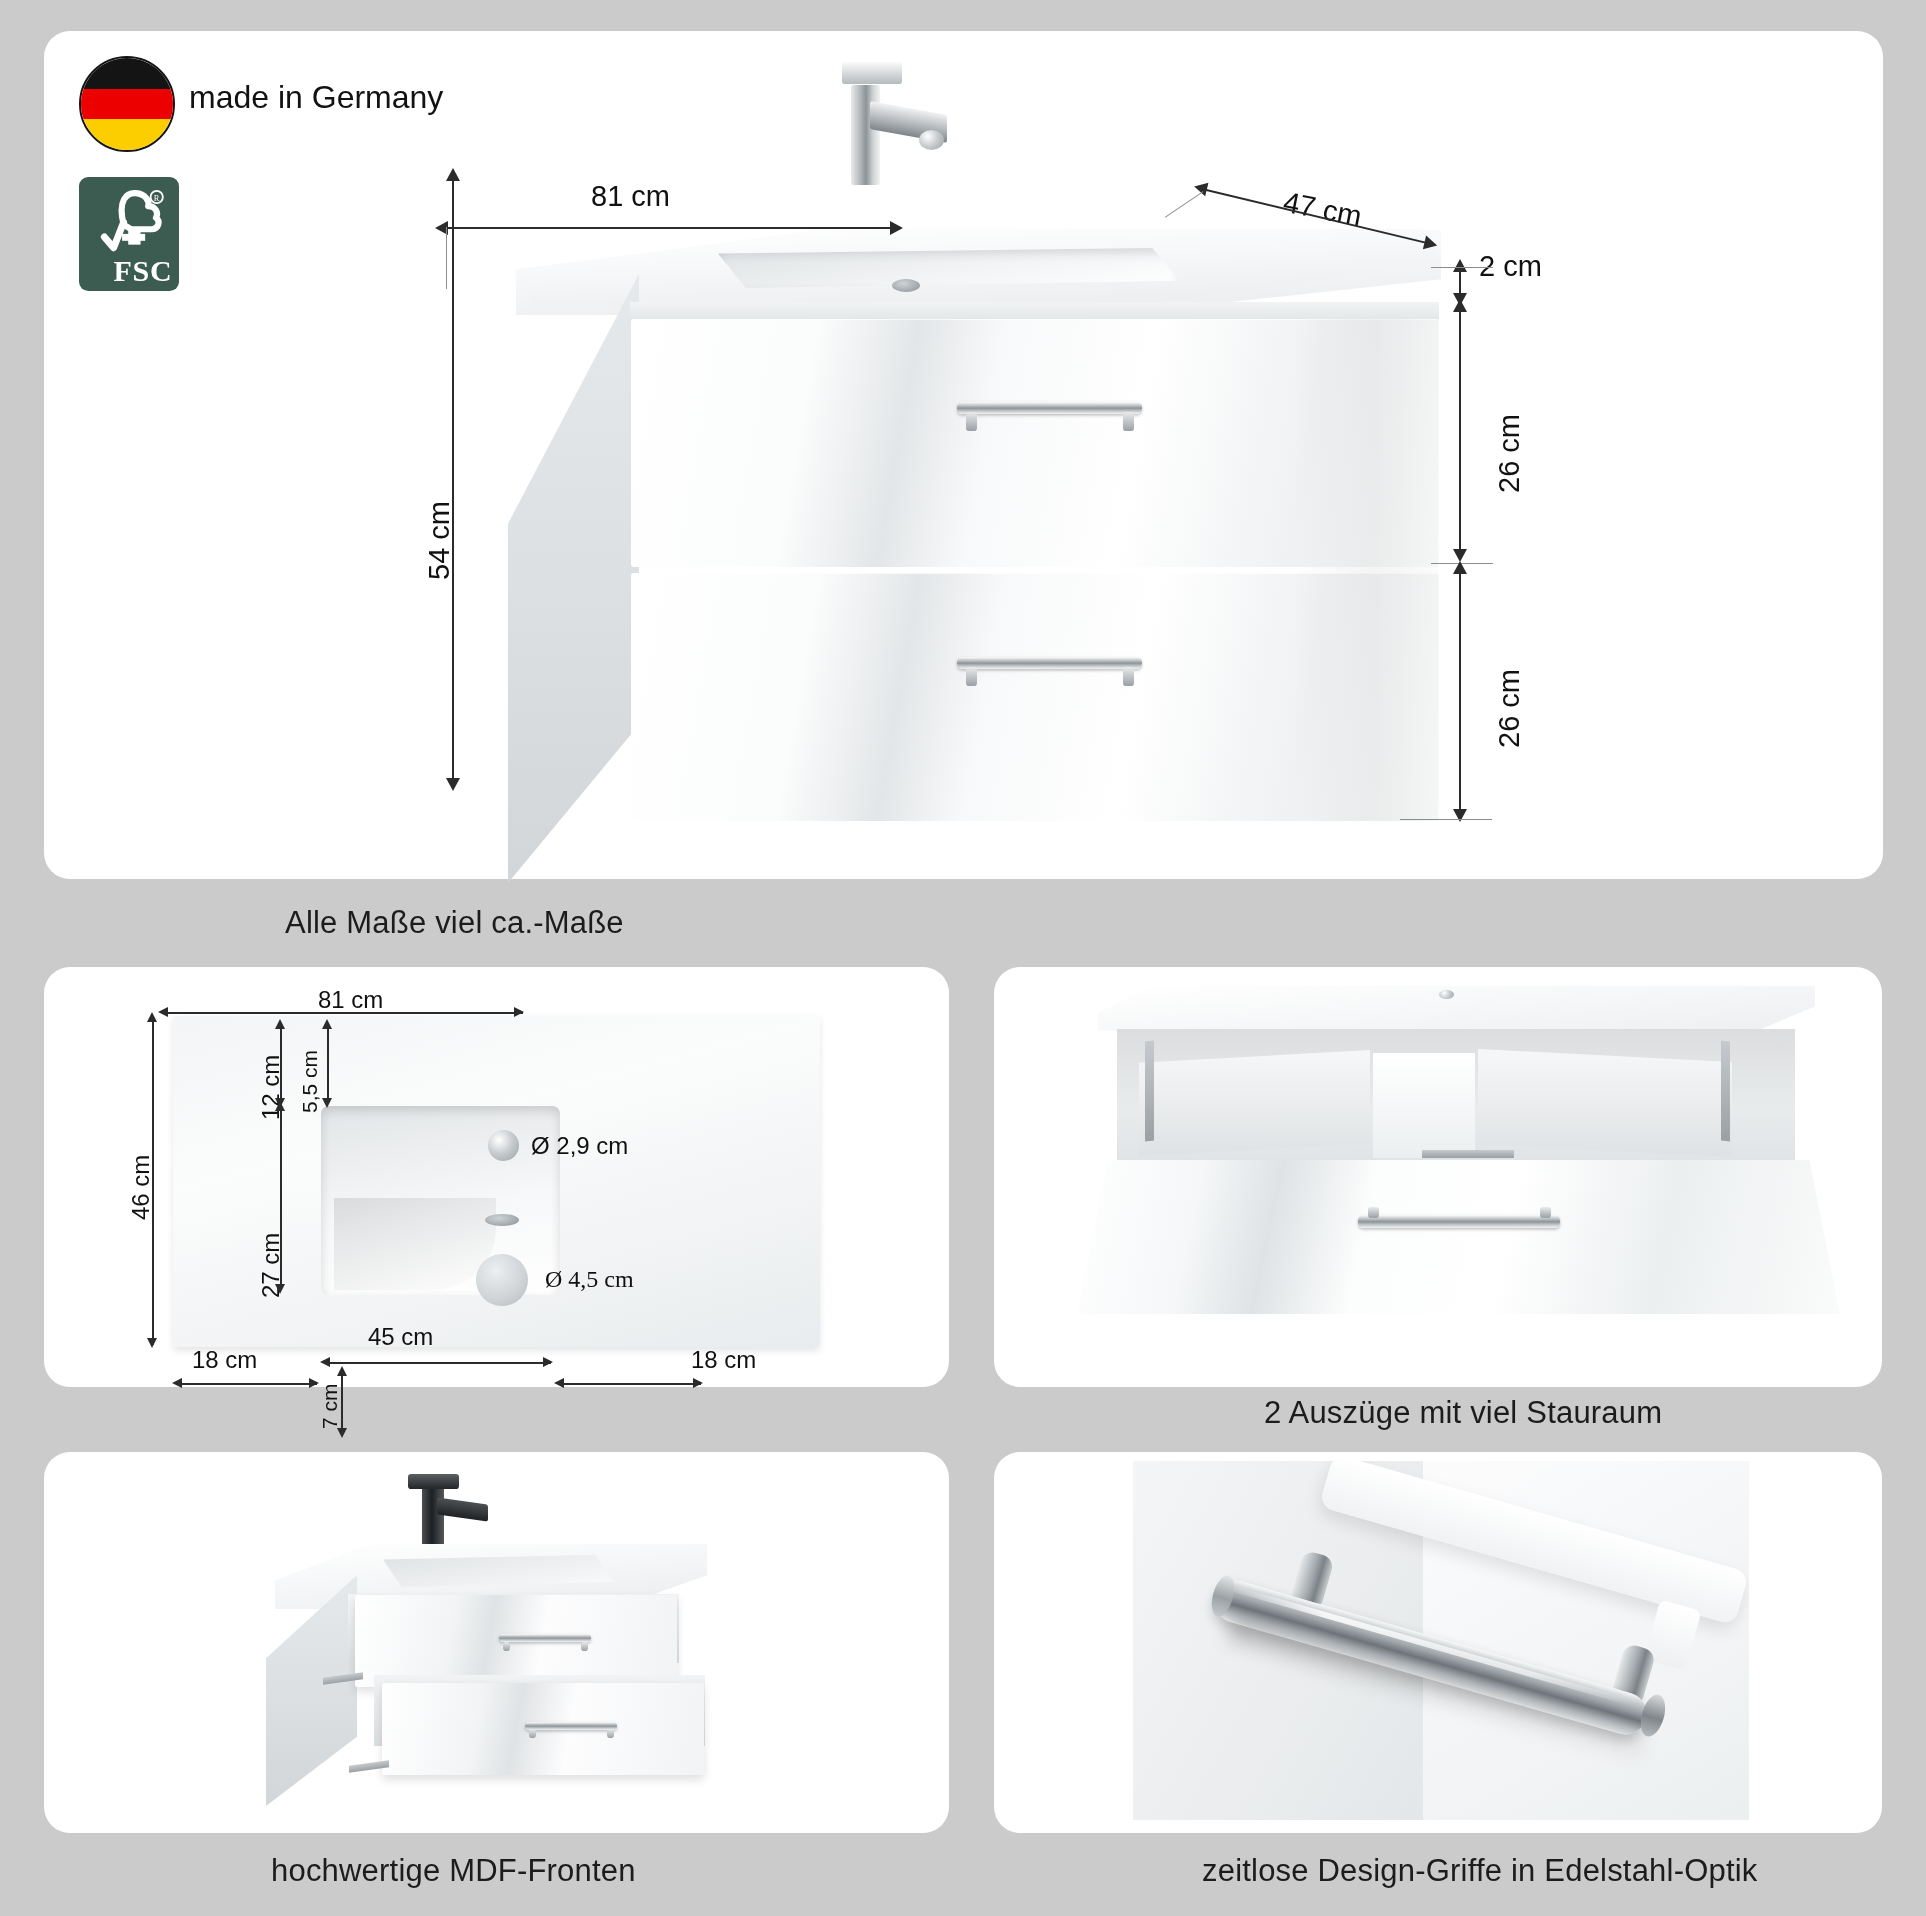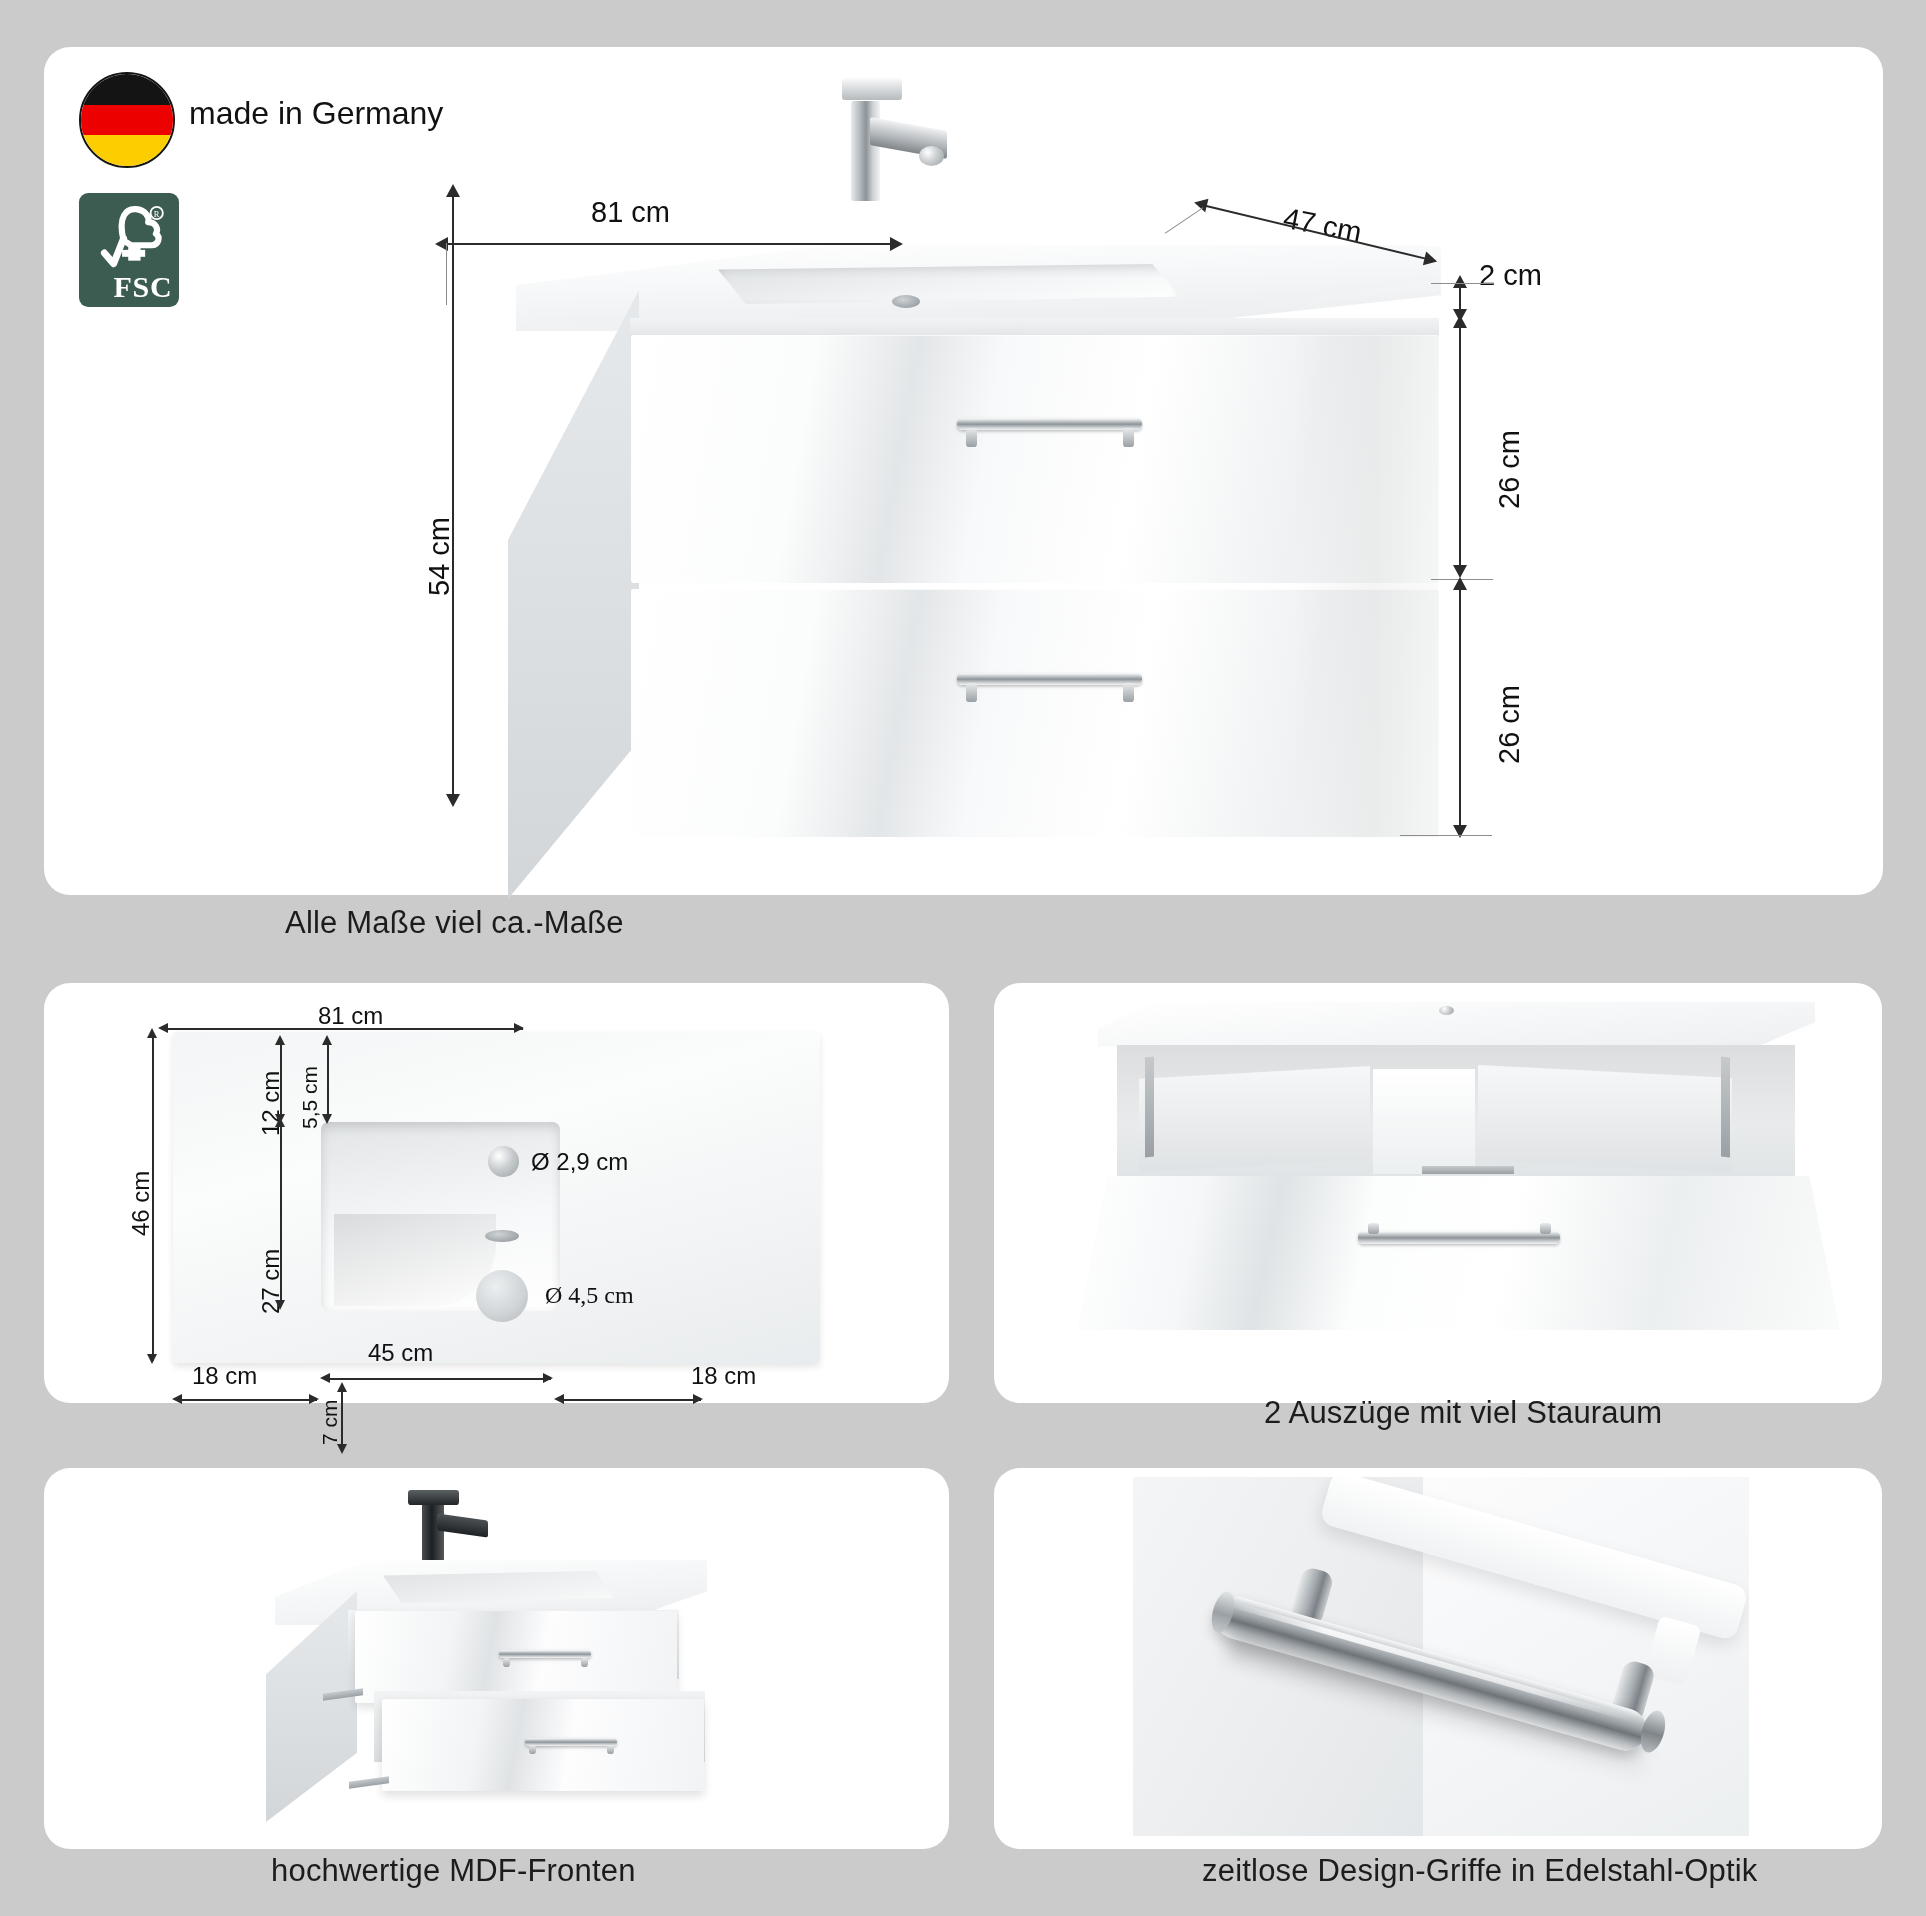--- a/index.html
+++ b/index.html
@@ -8,21 +8,20 @@
     background: #cbcbcb;
     font-family: "Liberation Sans", sans-serif;
     overflow: hidden;
   }
   #root { position: relative; width: 1926px; height: 1916px; }
 
   .panel {
     position: absolute;
     background: #ffffff;
     border-radius: 26px;
-    margin-top: 16px;
   }
 
   .caption {
     position: absolute;
     color: #1c1c1c;
     font-size: 31px;
     font-family: "Liberation Sans", sans-serif;
     letter-spacing: 0.2px;
     white-space: nowrap;
   }
@@ -256,21 +255,21 @@
     <div class="ext-line-v" style="left:402px; top:196px; height:62px;"></div>
 
     <div class="dim-label" style="left:1239px; top:162px; transform:rotate(11deg);">47 cm</div>
     <div class="diag-arrow" style="left:1154px; top:156px; width:247px; height:1.5px; transform:rotate(13.5deg);">
       <div class="shaft" style="width:234px;"></div>
       <div class="head" style="left:233px;"></div>
     </div>
     <div class="arr arr-left" style="left:1150px; top:150px; transform:rotate(13.5deg);"></div>
     <div class="ext-line-h" style="left:1117px; top:173px; width:46px; transform:rotate(-34deg);"></div>
 
-    <div class="dim-label" style="left:1435px; top:212px;">2 cm</div>
+    <div class="dim-label" style="left:1435px; top:219px;">2 cm</div>
     <div class="dim-line-v" style="left:1415px; top:237px; height:31px;"></div>
     <div class="arr arr-up" style="left:1409px; top:228px;"></div>
     <div class="arr arr-down" style="left:1409px; top:262px;"></div>
     <div class="ext-line-h" style="left:1387px; top:236px; width:62px;"></div>
 
     <div class="dim-label vert" style="left:1449px; top:462px;">26 cm</div>
     <div class="dim-line-v" style="left:1415px; top:277px; height:247px;"></div>
     <div class="arr arr-up" style="left:1409px; top:268px;"></div>
     <div class="arr arr-down" style="left:1409px; top:518px;"></div>
     <div class="ext-line-h" style="left:1387px; top:532px; width:62px;"></div>

